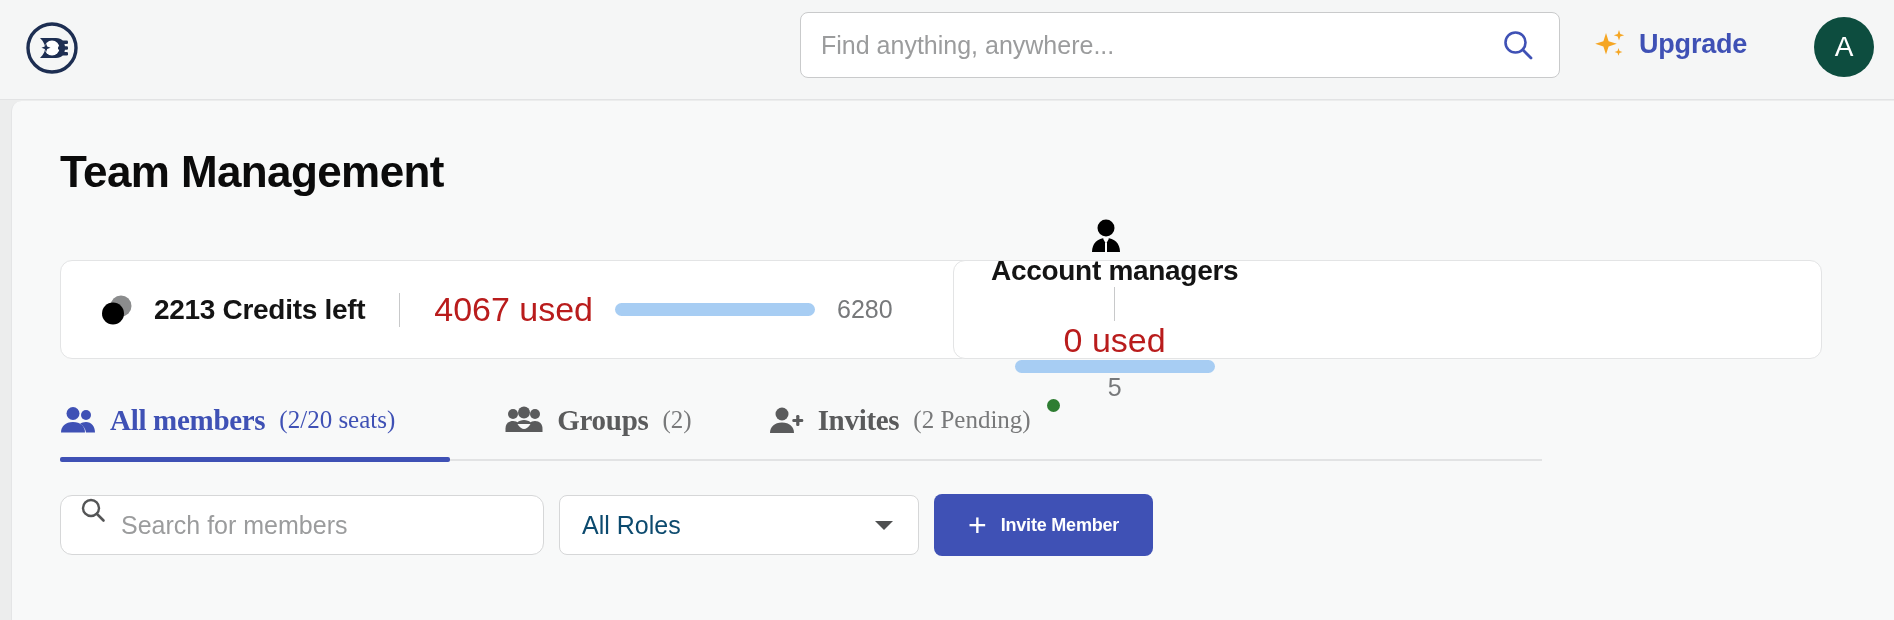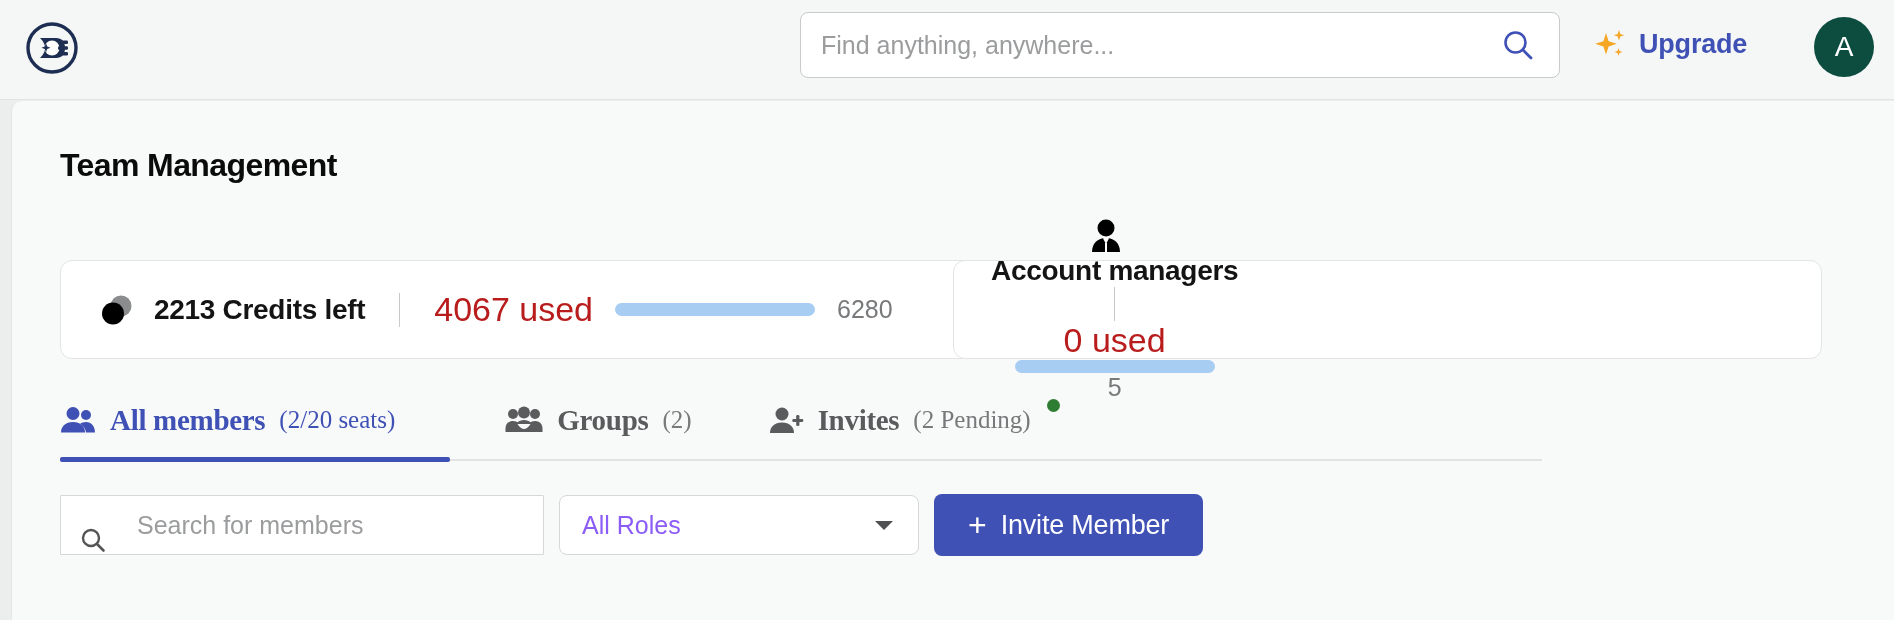--- a/index.html
+++ b/index.html
@@ -107,21 +107,21 @@
     height: 519px;
     background: #f8f9f9;
     border-left: 1px solid #e4e5e6;
     border-top-left-radius: 10px;
   }
 
   .page-title {
     position: absolute;
     left: 48px;
     top: 46px;
-    font-size: 32px;
+    font-size: 44px;
     font-weight: bold;
     color: #0b0b0b;
     letter-spacing: -0.6px;
   }
 
   
   .cards { position: absolute; left: 48px; top: 159px; }
 
   .card {
     position: absolute;
@@ -255,25 +255,25 @@
     display: flex;
     align-items: center;
     gap: 15px;
   }
 
   .member-search {
     width: 484px;
     height: 60px;
     background: #ffffff;
     border: 1px solid #d6d7d8;
-    border-radius: 1px;
-    display: flex;
-    align-items: flex-end;
+    border-radius: 12px;
+    display: flex;
+    align-items: flex-start;
     padding: 0 18px;
-    gap: 30px;
+    gap: 14px;
   }
   .member-search input {
     flex: 1;
     border: none; outline: none; background: transparent;
     font-family: "Liberation Sans", sans-serif;
     font-size: 25px;
     color: #2b2b2b;
     height: 100%;
   }
   .member-search input::placeholder { color: #9b9c9d; }
@@ -285,41 +285,41 @@
     border: 1px solid #d6d7d8;
     border-radius: 8px;
     display: flex;
     align-items: center;
     justify-content: space-between;
     padding: 0 22px;
     cursor: pointer;
   }
   .role-value {
     font-size: 25px;
-    color: #8b5cf6;
+    color: #0c4a6e;
     white-space: nowrap;
   }
 
   .invite-btn {
     height: 62px;
     background: #3f51b5;
     border: none;
     border-radius: 8px;
     color: #ffffff;
     display: flex;
     align-items: center;
     justify-content: center;
     gap: 14px;
     padding: 0 34px;
     cursor: pointer;
     font-family: "Liberation Sans", sans-serif;
   }
   .invite-label {
-    font-size: 27px;
-    font-weight: normal;
+    font-size: 18px;
+    font-weight: bold;
     letter-spacing: -0.2px;
     white-space: nowrap;
   }
   .plus-icon {
     font-size: 32px;
     line-height: 1;
     font-weight: 400;
     display: block;
   }
 </style>

